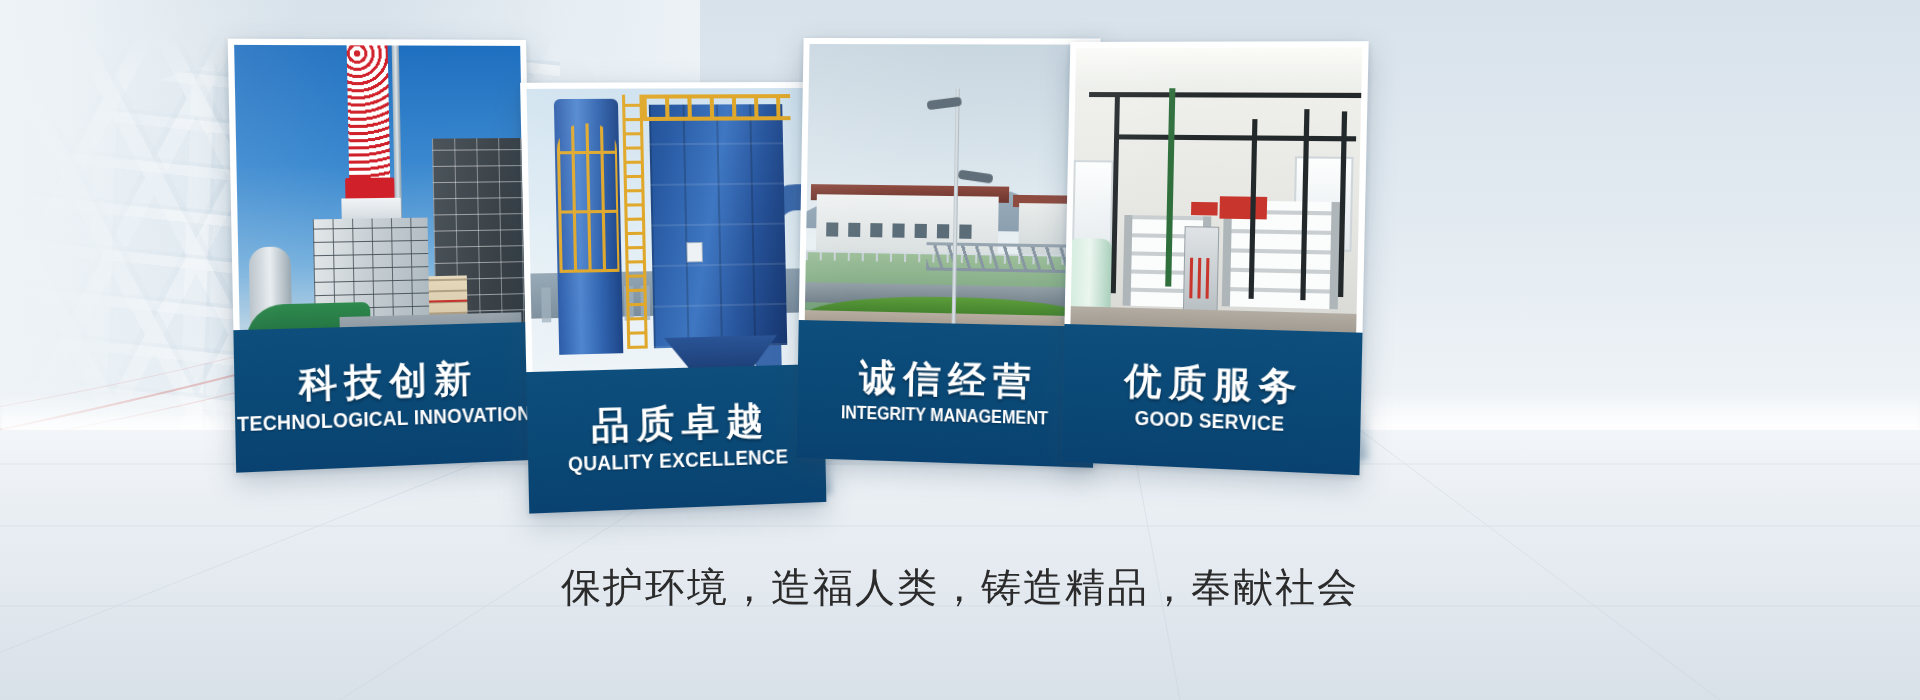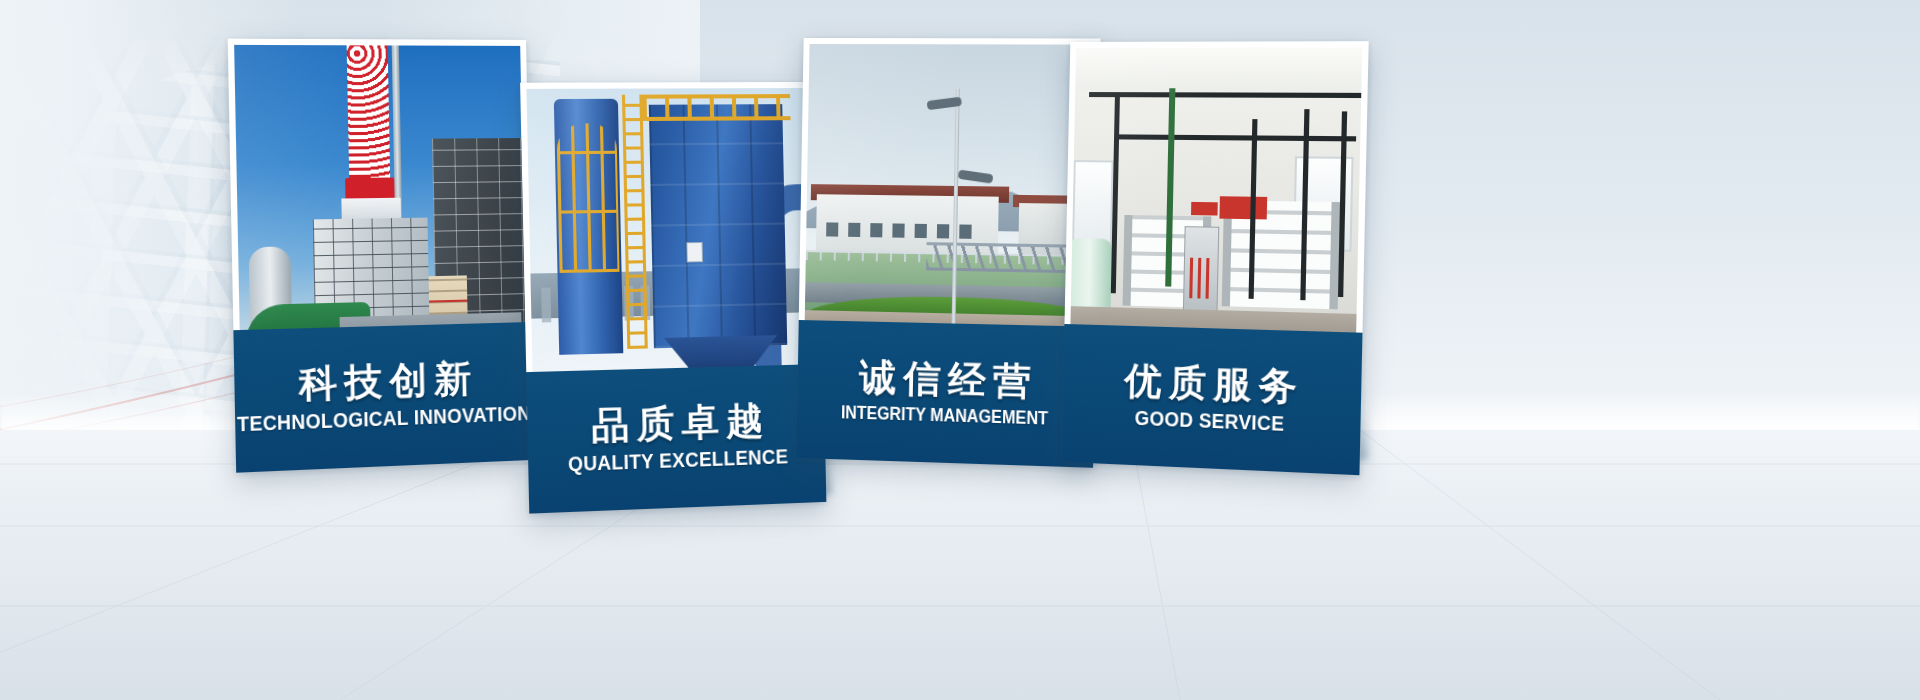--- a/index.html
+++ b/index.html
@@ -425,14 +425,15 @@
         <div class="photo-shade"></div>
       </div>
       <div class="caption">
         <div class="cn">优质服务</div>
         <div class="en">GOOD SERVICE</div>
       </div>
     </div>
 
   </div>
 
+  <div class="tagline">保护环境，造福人类，铸造精品，奉献社会</div>
 
 </div>
 
 </body></html>

